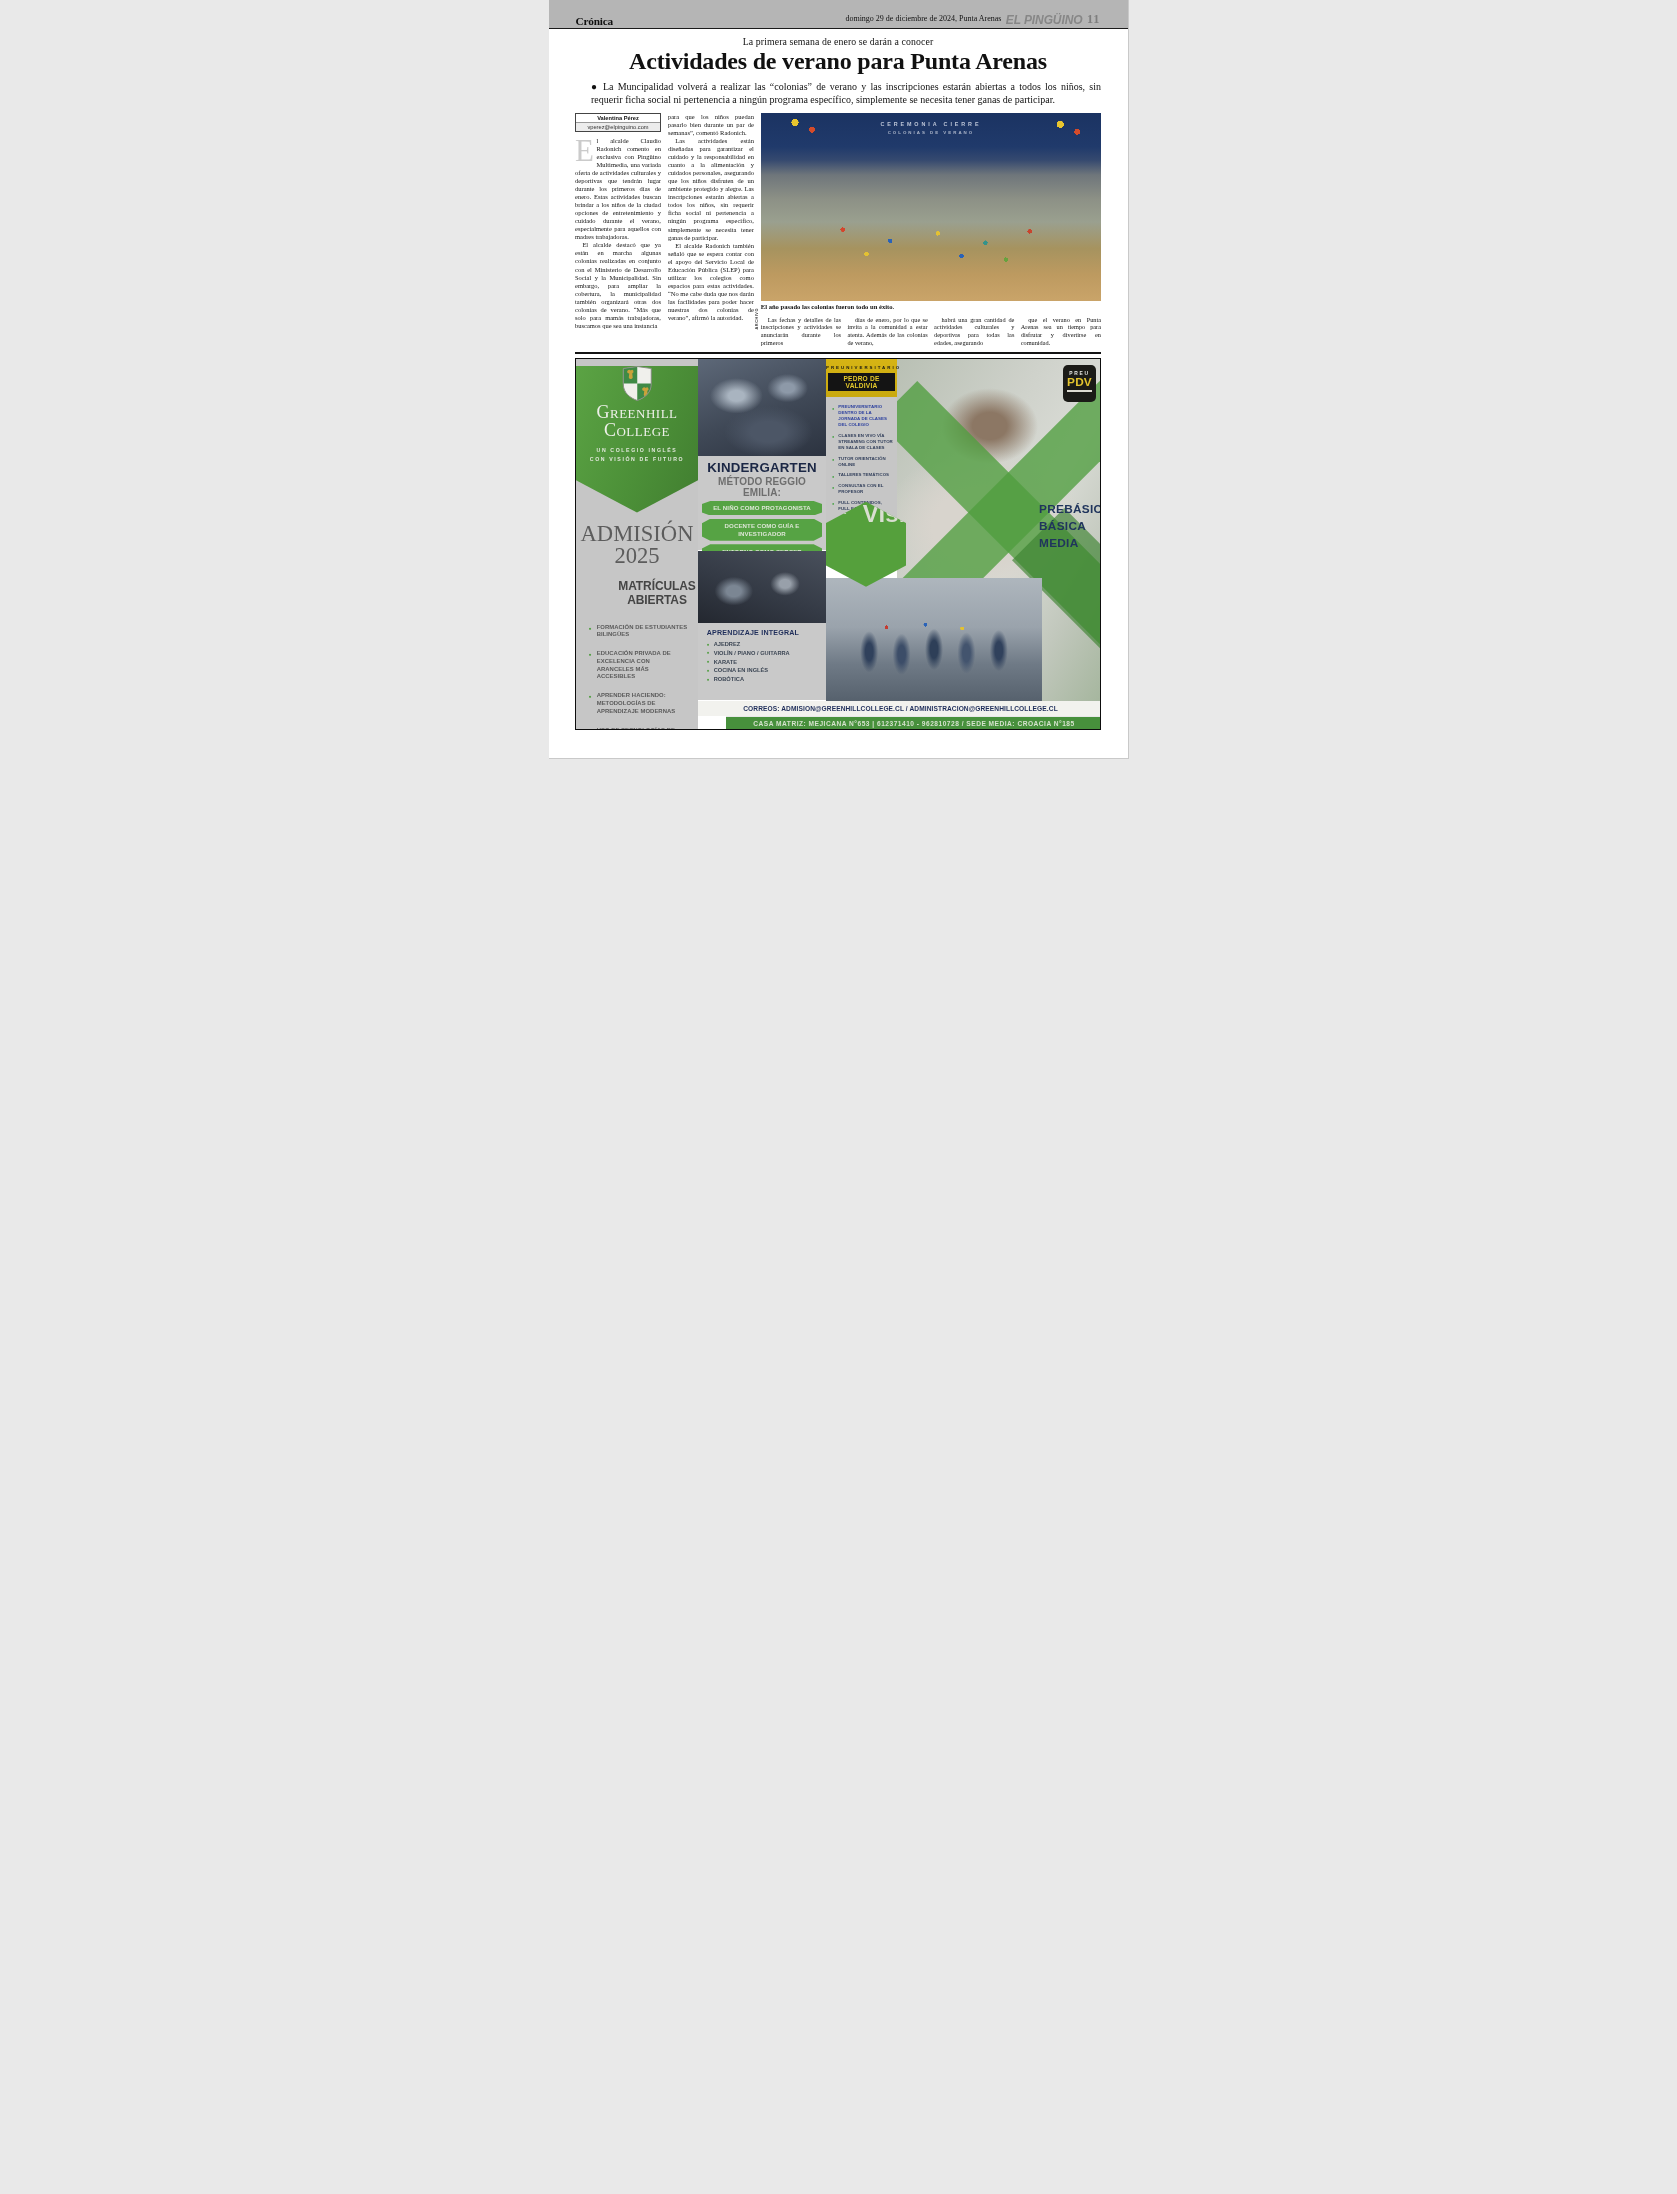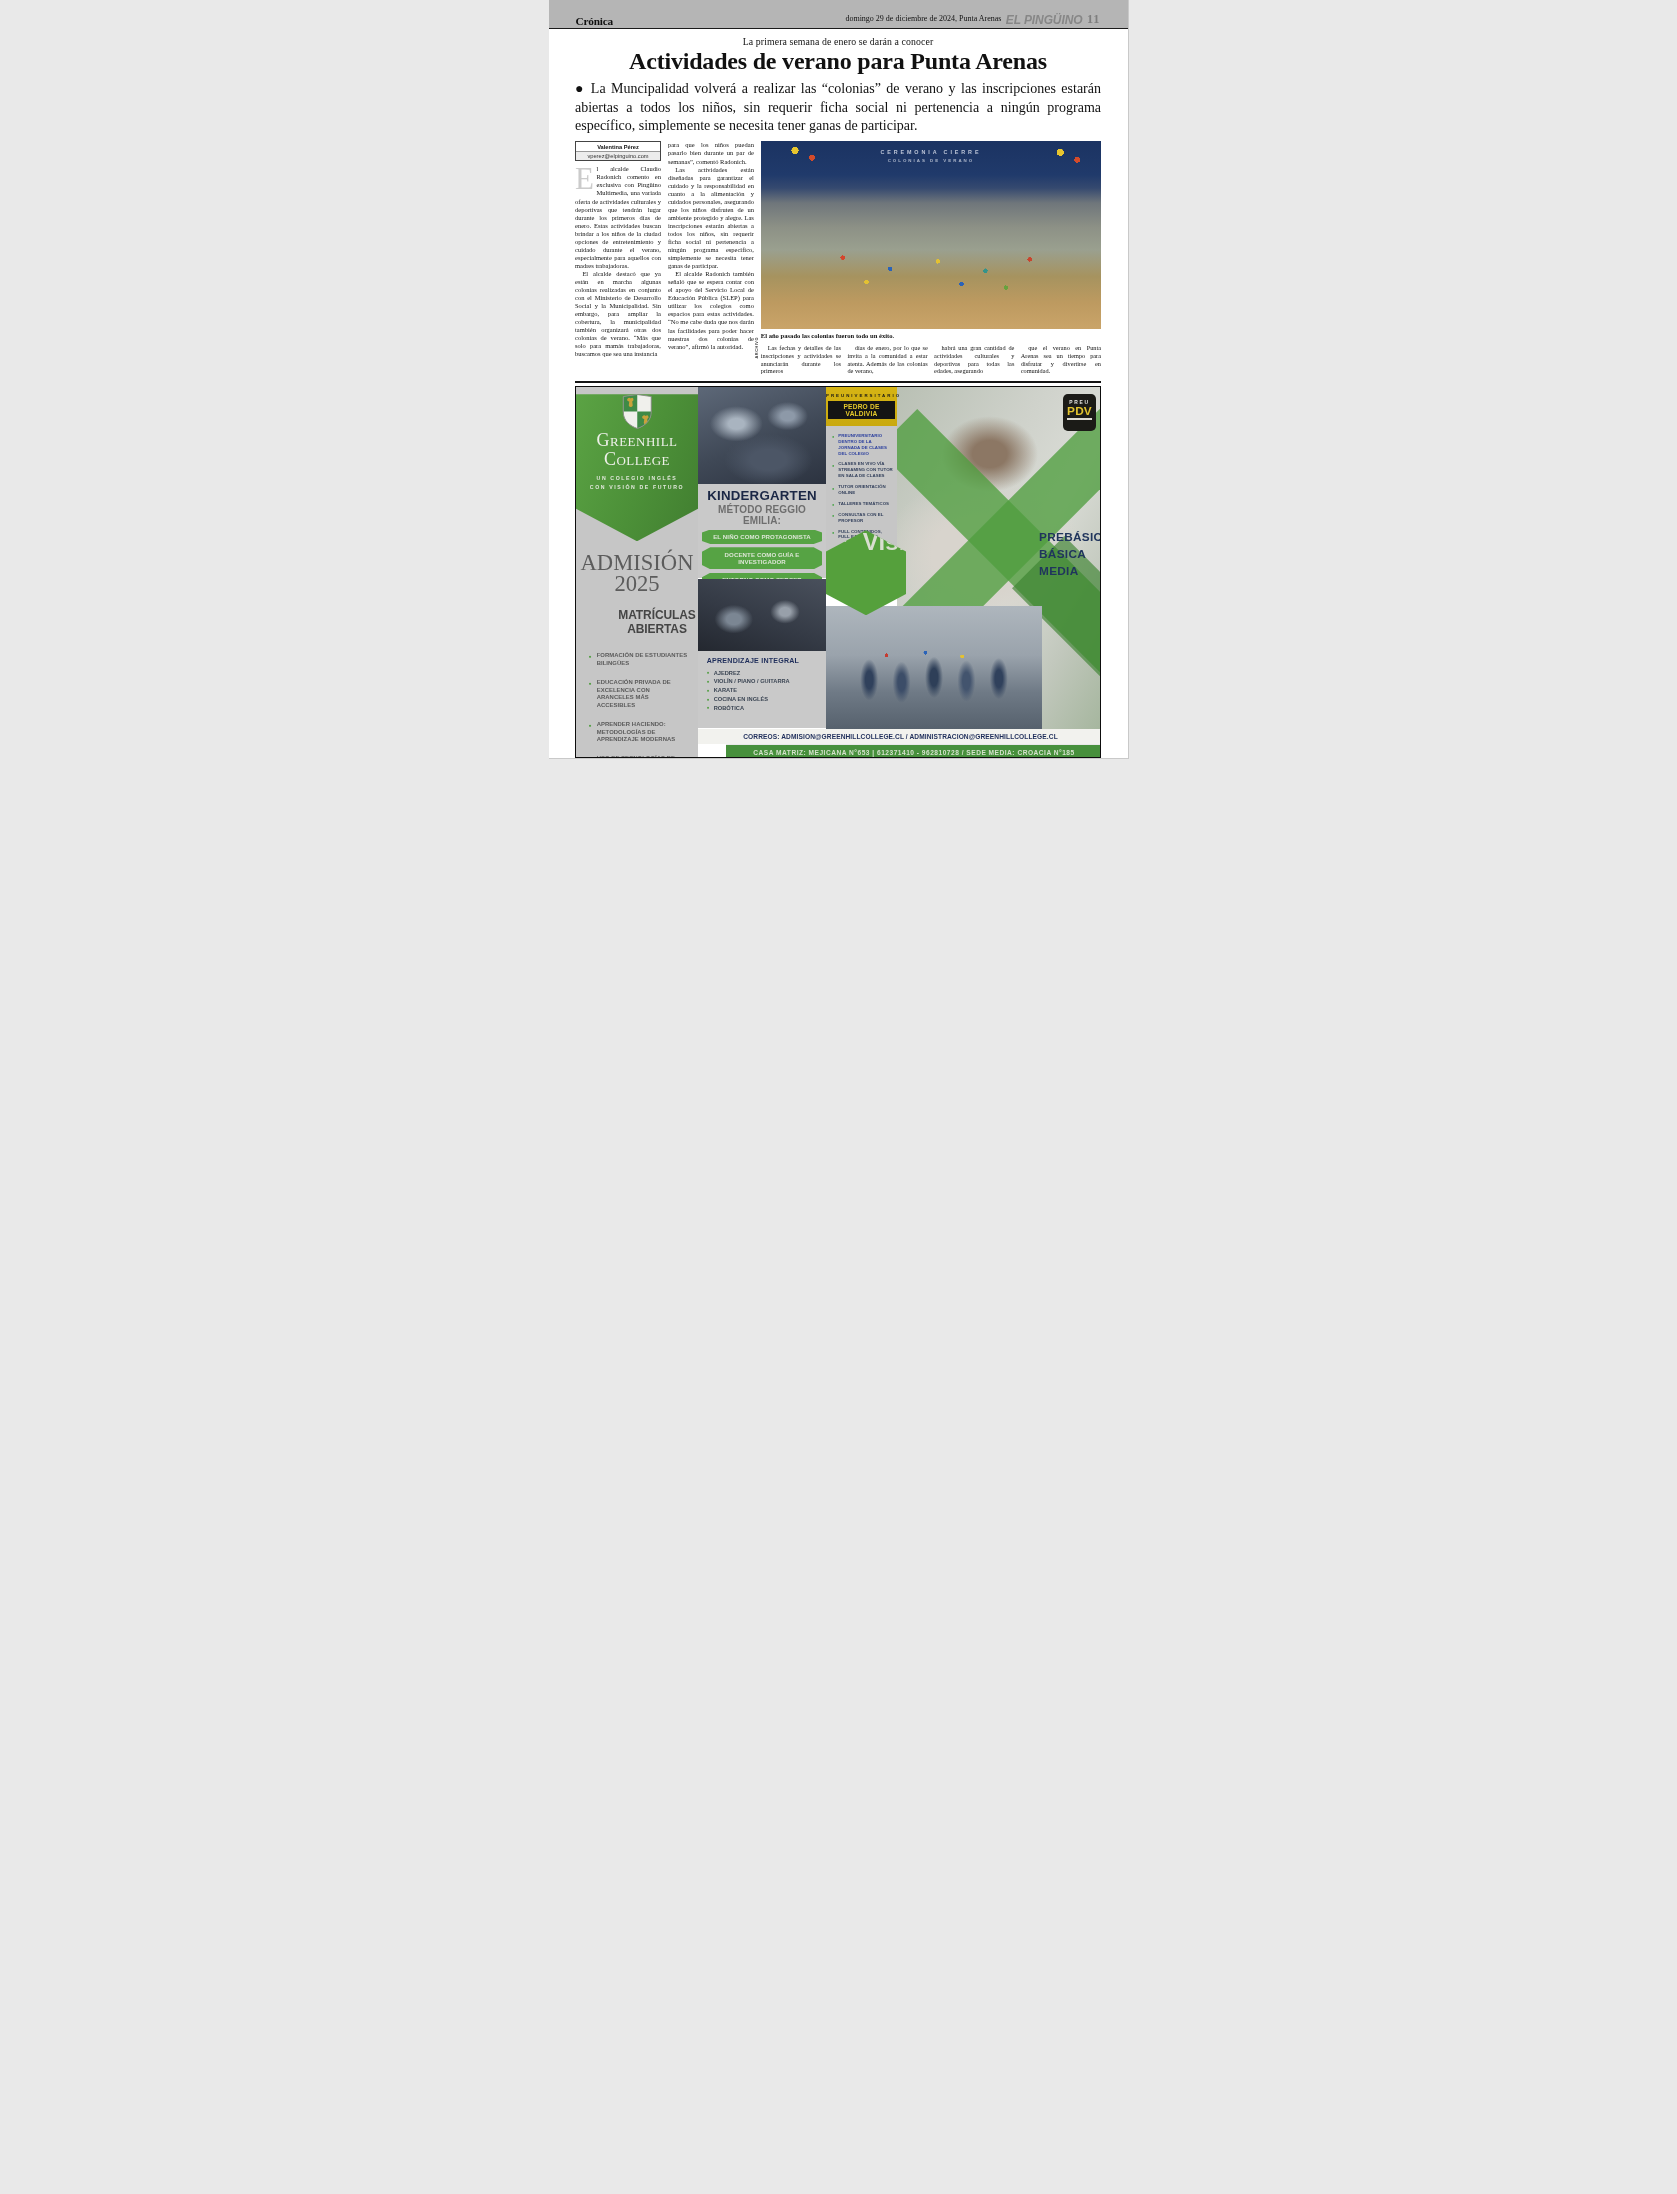--- a/index.html
+++ b/index.html
@@ -17,21 +17,21 @@
   }
   .topbar .section { font-weight:bold; font-size:11.3px; line-height:1; letter-spacing:-0.2px; }
   .topbar .right { display:flex; align-items:flex-start; gap:4.4px; }
   .topbar .date { font-size:8px; line-height:1.15; }
   .topbar .brand { font-family:"Liberation Sans",sans-serif; font-style:italic; font-weight:bold; font-size:12px; color:#878787; letter-spacing:-0.1px; line-height:1.1; }
   .topbar .pageno { font-family:"Liberation Serif",serif; font-weight:bold; font-size:12.3px; color:#7e7e7e; line-height:0.9; letter-spacing:1px; }
 
   main { padding:0 26.5px; }
   .kicker { text-align:center; font-size:9.8px; margin-top:7.4px; letter-spacing:0.1px; }
   .headline { text-align:center; font-size:24px; line-height:1.05; margin-top:2px; letter-spacing:-0.2px; }
-  .lede { font-size:14px; line-height:1.3; text-align:justify; margin-top:5.9px; }
+  .lede { font-size:10px; line-height:1.3; text-align:justify; margin-top:5.9px;margin-left:16px; }
 
   
   .article-grid { display:grid; grid-template-columns:86px 86px 1fr; column-gap:6.9px; margin-top:6.4px; }
   .bodycopy p { font-size:6.5px; line-height:1.24; text-align:justify; }
   .bodycopy p + p { text-indent:7.4px; }
   .byline-box { border:0.7px solid #444; margin-bottom:4.4px; text-align:center; background:#fff; }
   .byline-name { font-family:"Liberation Sans",sans-serif; font-weight:bold; font-size:5.7px; padding:1.5px 0 1px; }
   .byline-mail { font-family:"Liberation Sans",sans-serif; font-size:5.7px; color:#333; background:#ececec; border-top:0.5px solid #999; padding:1px 0; }
   .dropcap { float:left; font-size:31px; line-height:0.82; color:#cbcbcb; padding:1px 2.5px 0 0; font-family:"Liberation Serif",serif; }
 

